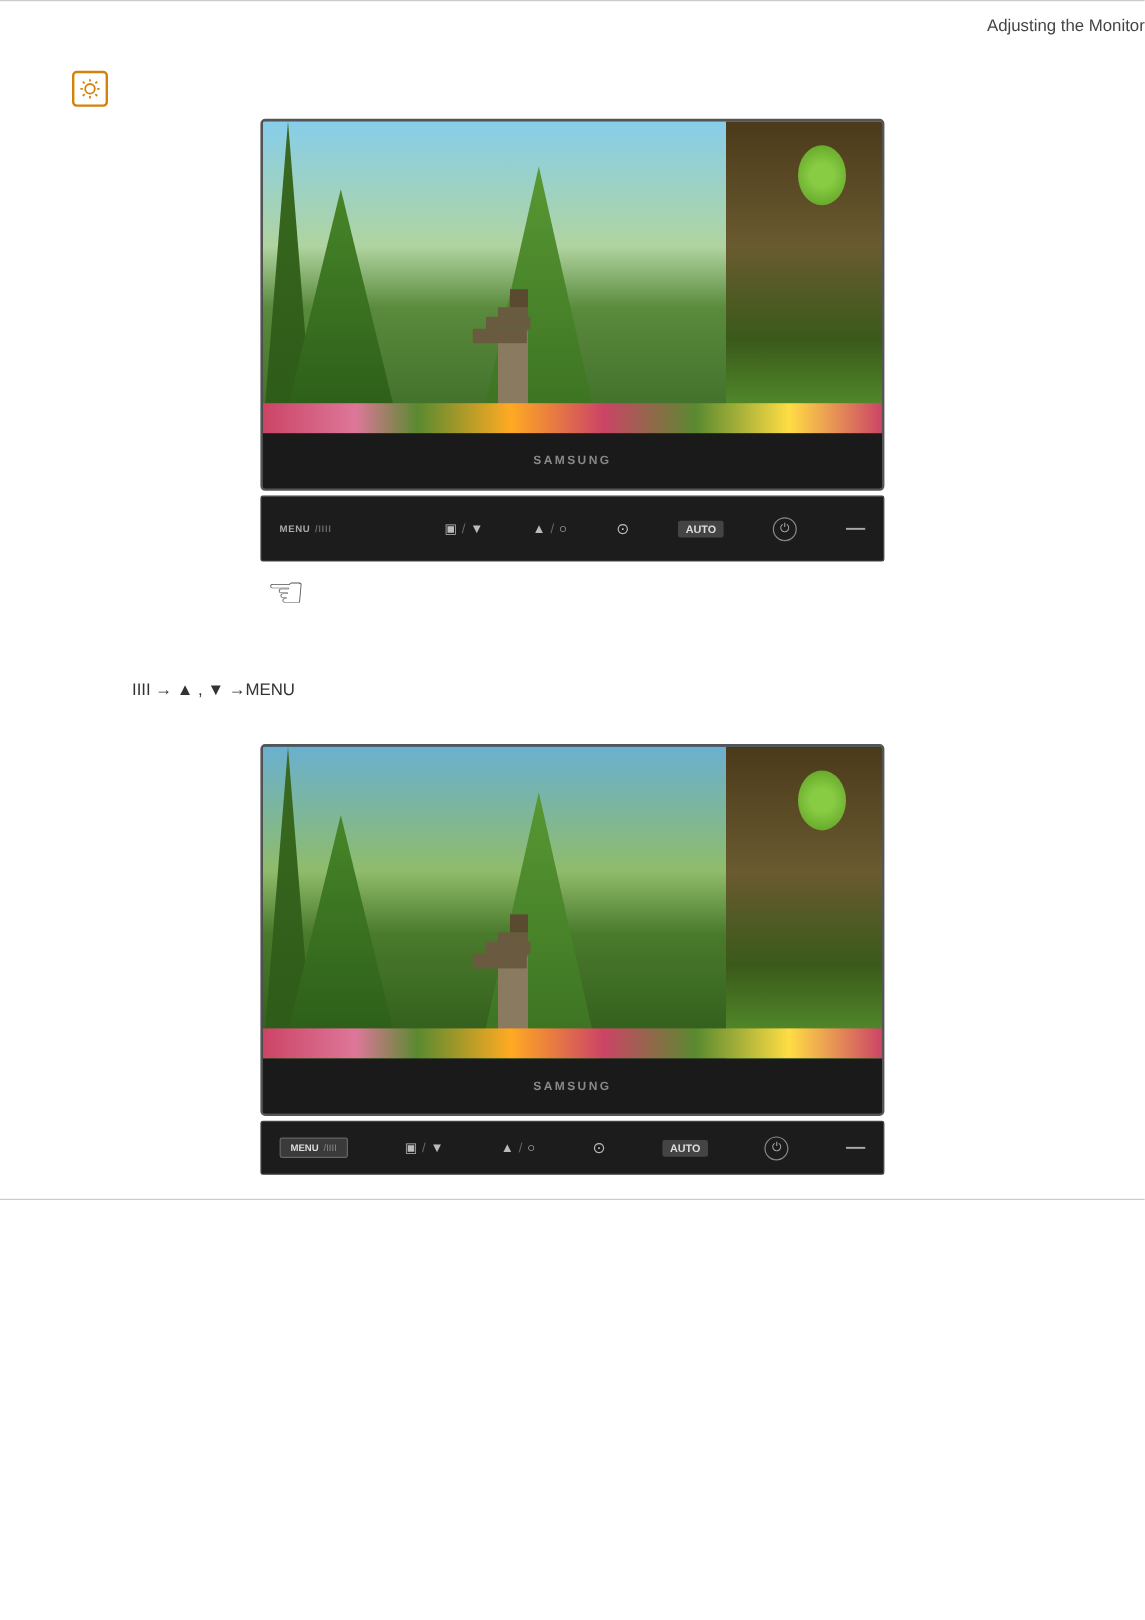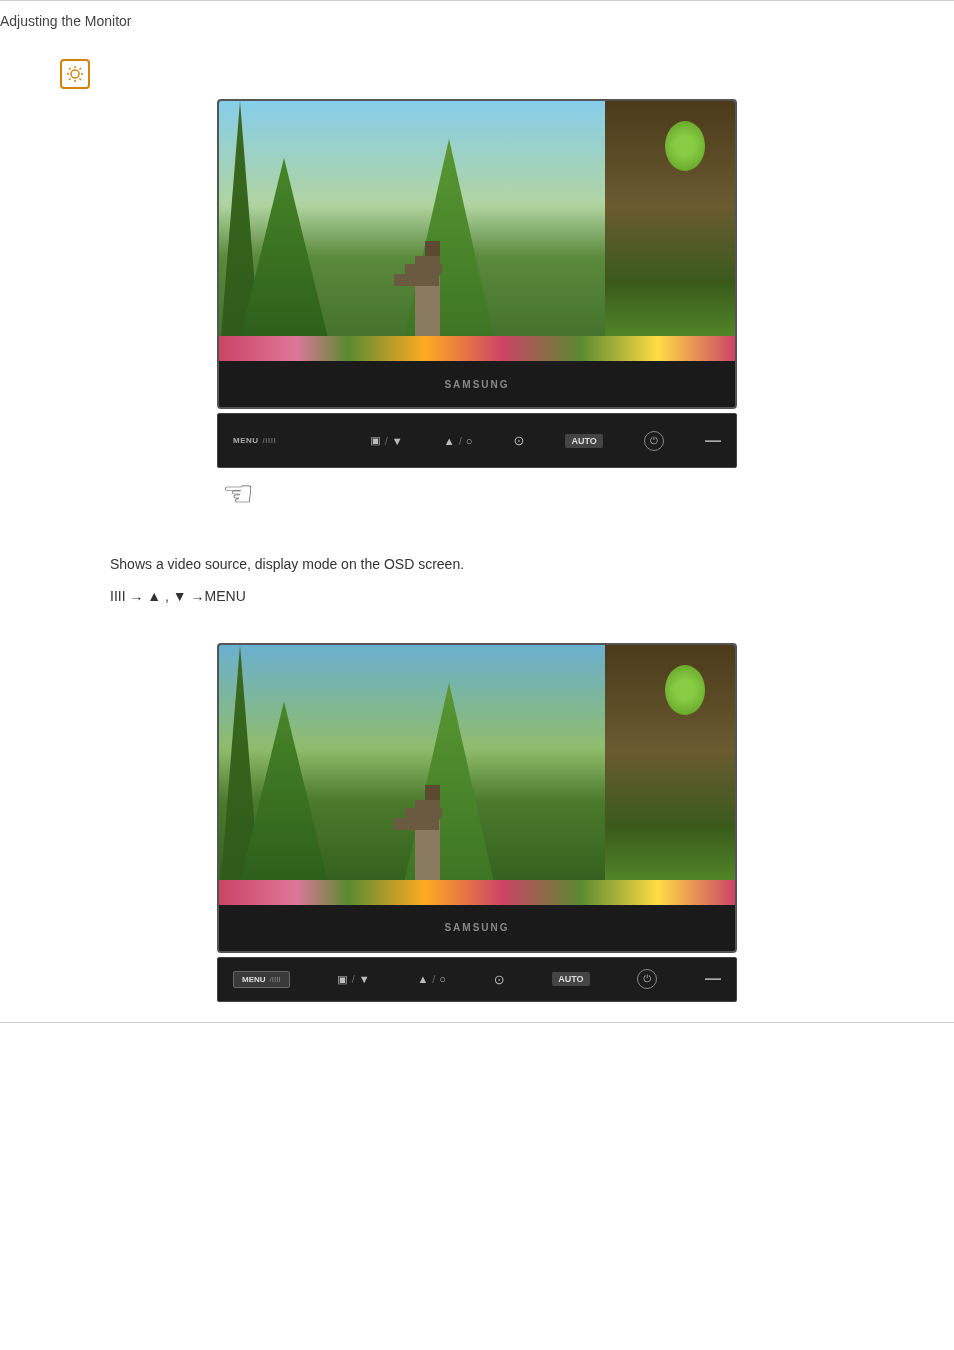--- a/index.html
+++ b/index.html
@@ -19,21 +19,21 @@
       min-height: 1350px;
       position: relative;
       padding: 0;
     }
 
     
     .header-bar {
       width: 100%;
       border-top: 1px solid #ccc;
       padding: 12px 0 10px 0;
-      text-align: left;
+      text-align: right;
     }
 
     .header-title {
       font-size: 14px;
       color: #444;
     }
 
     
     .section-icon {
       margin: 20px 0 10px 60px;
@@ -341,21 +341,20 @@
         <span style="color:#aaa;font-size:16px;font-weight:bold;">—</span>
       </div>
     </div>
 
     <div class="hand-area">
       <span class="hand-cursor">☞</span>
     </div>
   </div>
 
   <div class="text-section">
-    <p class="description-text">Shows a video source, display mode on the OSD screen.</p>
     <p class="menu-path">IIII → ▲ , ▼ →MENU</p>
   </div>
 
   <div class="second-monitor-section">
 
     <div class="monitor-img-2">
       <div class="garden-bg-2">
 
         <div style="position:absolute;left:0;bottom:0;width:140px;height:100%;background:linear-gradient(180deg,#3a6a20 0%,#2d5a18 100%);clip-path:polygon(0 100%,15% 0,30% 100%);"></div>
         <div style="position:absolute;left:10px;bottom:0;width:110px;height:85%;background:linear-gradient(180deg,#4a8a2a 0%,#2a5a18 100%);clip-path:polygon(5% 100%,50% 8%,95% 100%);"></div>

